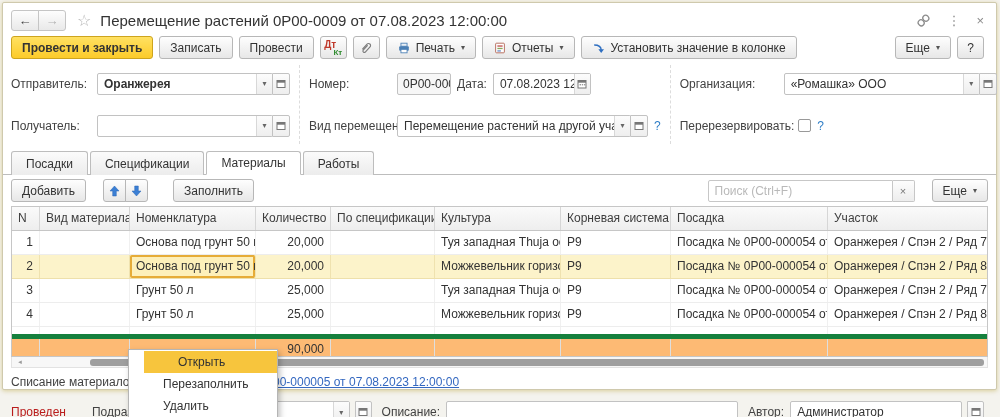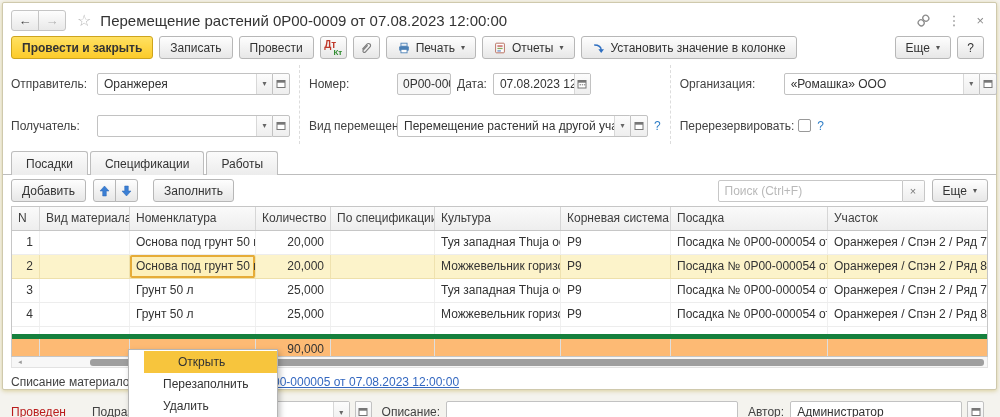--- a/index.html
+++ b/index.html
@@ -57,32 +57,32 @@
     color:#666; font-size:8px; background:linear-gradient(#fcfcfc,#eee); cursor:pointer;
   }
   .openbtn {
     width:18px; height:22px; border:1px solid #c2c2c2; border-radius:0 2px 2px 0; margin-left:-1px;
     background:linear-gradient(#fcfcfc,#eee); display:flex; align-items:center; justify-content:center; cursor:pointer;
   }
   .field-plain { height:22px; border:1px solid #c2c2c2; border-radius:2px; background:#f7f7f7; padding:3px 5px; white-space:nowrap; overflow:hidden; }
   .help { color:#2f7ec7; margin-left:6px; cursor:pointer; }
   .checkbox { width:13px; height:13px; border:1px solid #999; border-radius:2px; background:#fff; cursor:pointer; }
   
-  .w-sender { width:158px; } .w-number { width:54px; } .w-date { width:80px; }
+  .w-sender { width:158px;font-weight:bold; } .w-number { width:54px; } .w-date { width:80px; }
   .w-move { width:216px; } .w-org { width:178px; } .w-dept { width:143px; } .w-author { width:170px; }
   
   .tabs { display:flex; padding:0 8px; border-bottom:1px solid #bdbdbd; margin-top:2px; flex:none; }
   .tab {
     height:24px; padding:0 14px; margin-right:2px; margin-bottom:-1px;
     border:1px solid #bdbdbd; border-bottom:none; border-radius:3px 3px 0 0;
     background:linear-gradient(#fbfbfb,#ececec); display:flex; align-items:center; cursor:pointer; color:#333;
   }
   .tab.active { background:#fff; border-bottom:1px solid #fff; }
   
-  .ttoolbar { display:flex; align-items:center; padding:4px 8px; gap:7px; flex:none; }
+  .ttoolbar { display:flex; align-items:center; padding:4px 8px; gap:17px; flex:none; }
   .updown { display:flex; }
   .udbtn { width:23px; height:23px; border:1px solid #b7b7b7; background:linear-gradient(#fefefe,#e7e7e7);
     display:flex; align-items:center; justify-content:center; cursor:pointer; }
   .udbtn.up { border-radius:3px 0 0 3px; }
   .udbtn.down { border-radius:0 3px 3px 0; margin-left:-1px; }
   .searchwrap { margin-left:auto; display:flex; }
   .searchwrap input {
     width:185px; height:22px; border:1px solid #c7c7c7; border-radius:2px 0 0 2px; padding:0 6px;
     font-family:inherit; font-size:12px; color:#333;
   }
@@ -298,20 +298,23 @@
     </div>
   </div>
 
   <div class="tabs">
 
   <div class="tab">
         <span>Посадки</span>
       </div>
       <div class="tab">
         <span>Спецификации</span>
+      </div>
+      <div class="tab active">
+        <span>Материалы</span>
       </div>
       <div class="tab">
         <span>Работы</span>
       </div>
     </div>
 
   <div class="ttoolbar">
     <button class="btn">Добавить</button>
     <div class="updown">
       <div class="udbtn up">

